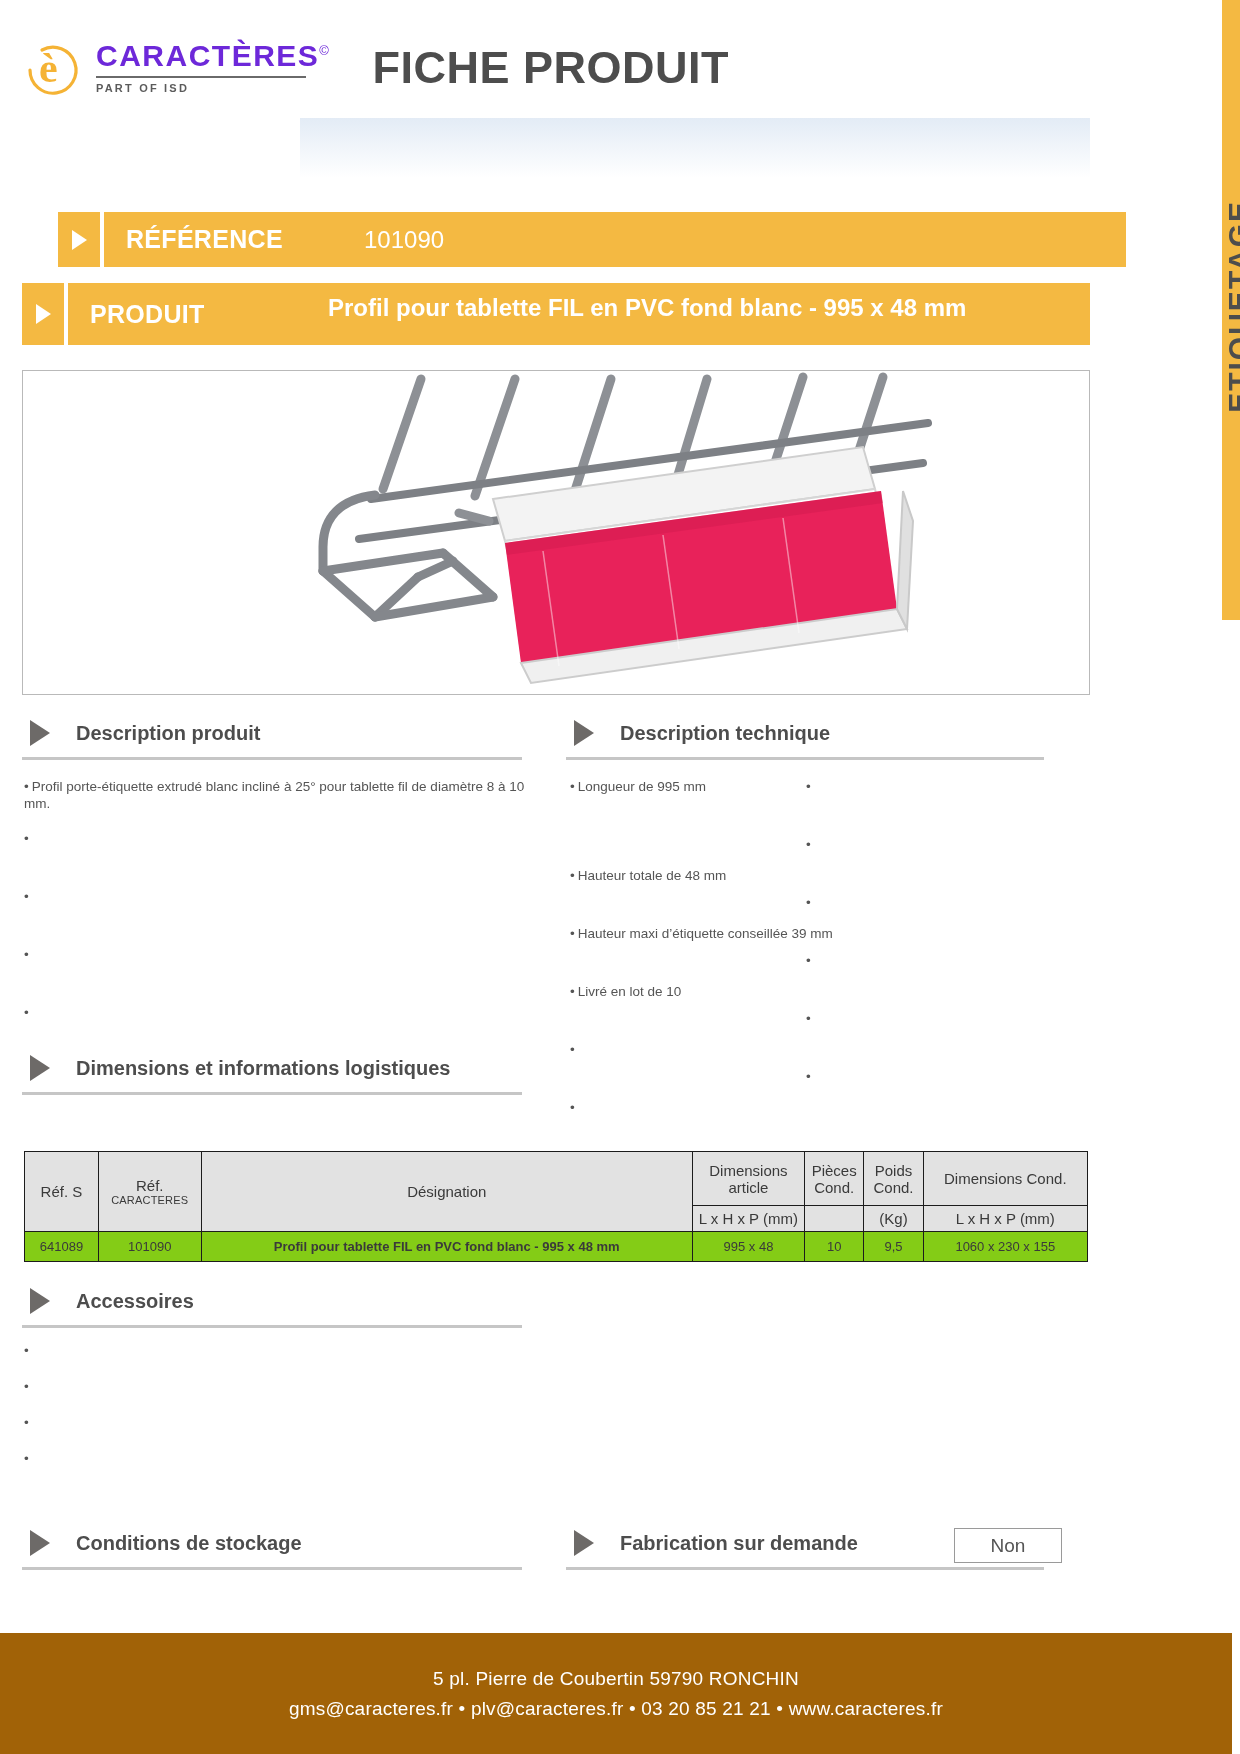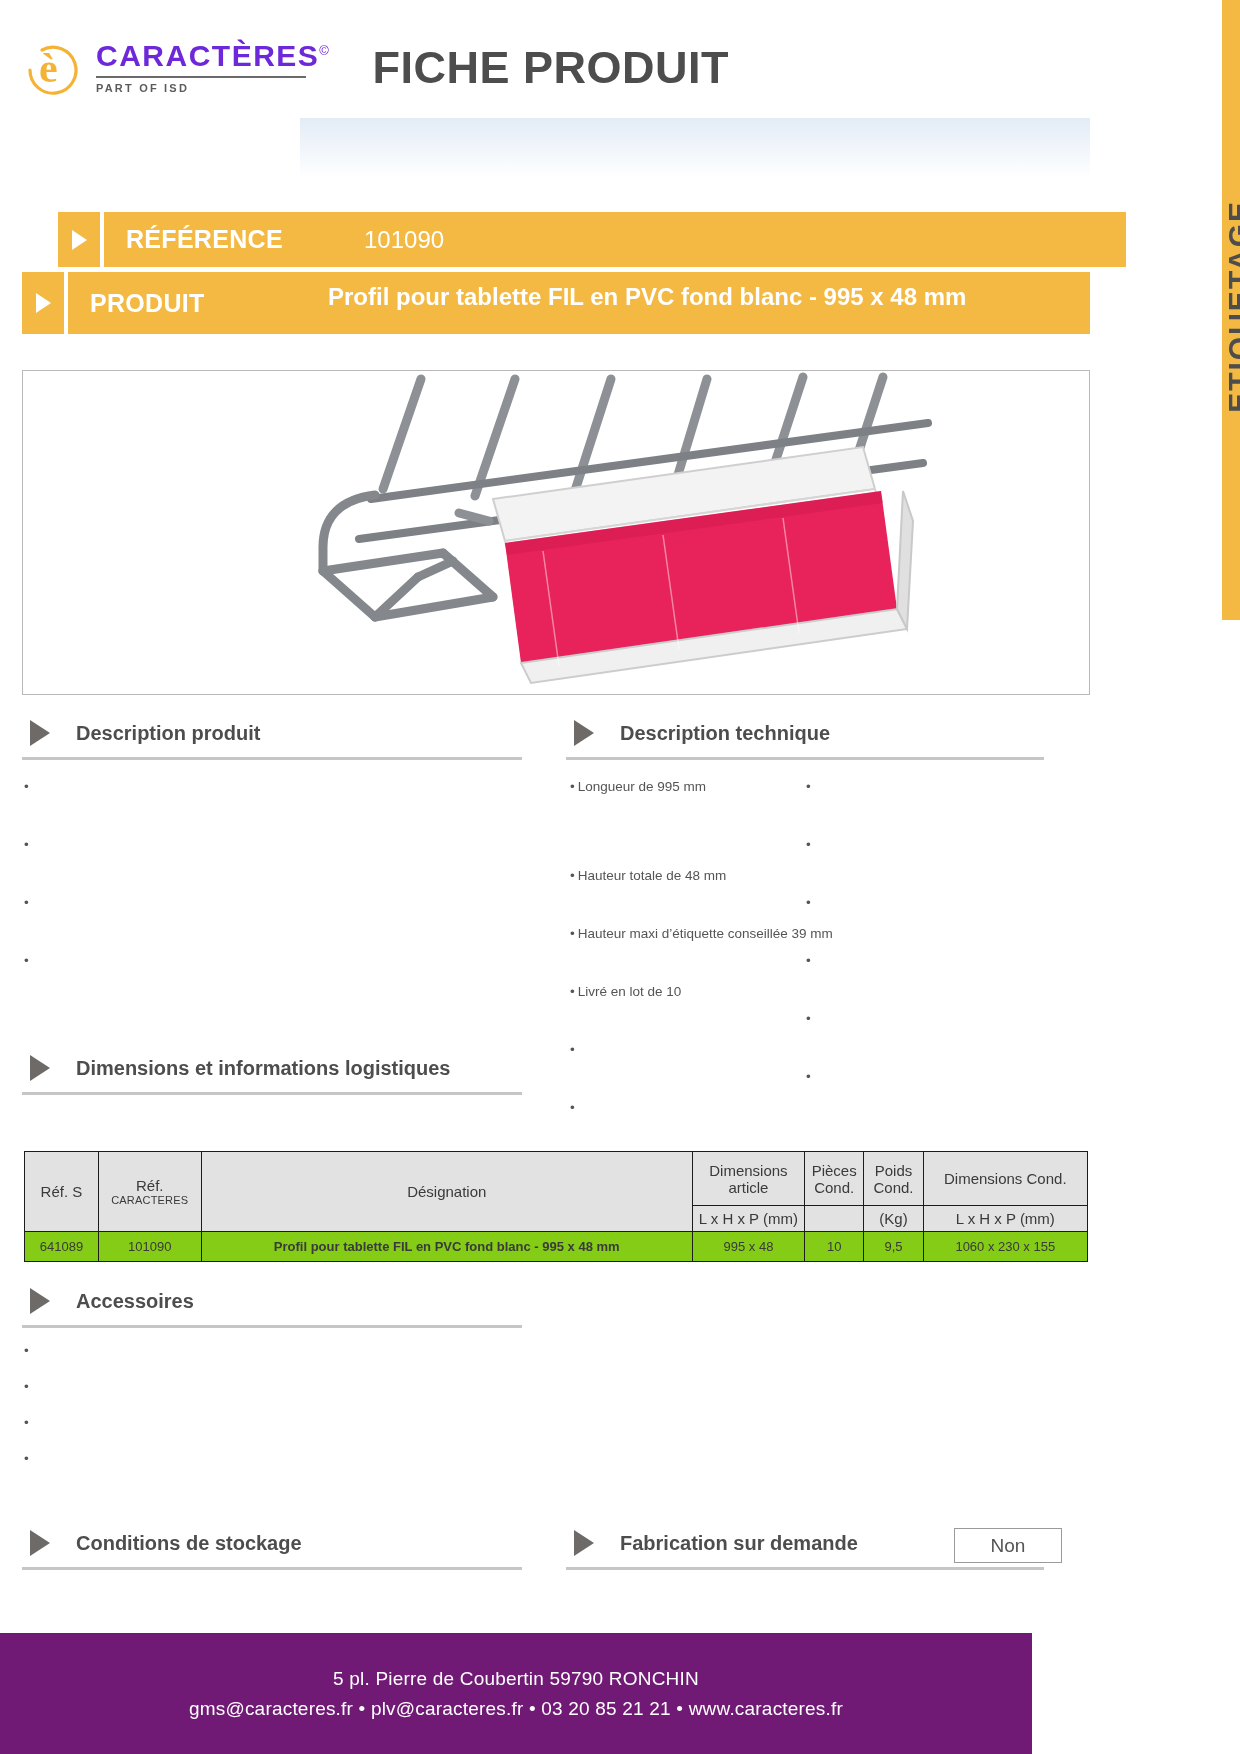--- a/index.html
+++ b/index.html
@@ -78,21 +78,21 @@
   }
 
   
   .banner {
     position: absolute; left: 22px;
     width: 1068px;
     background: #f4b942;
     display: flex; align-items: flex-start;
   }
   .banner-ref { top: 212px; height: 55px; align-items: center; margin-left: 36px;}
-  .banner-prod { top: 272px; min-height: 62px; }
+  .banner-prod { top: 283px; min-height: 62px; }
   .banner-arrow {
     width: 46px; flex: 0 0 46px;
     display: flex; align-items: center; justify-content: center;
     align-self: stretch;
     border-right: 4px solid #ffffff;
   }
   .banner-prod .banner-arrow { align-items: center; }
   .tri-white {
     width: 0; height: 0;
     border-left: 15px solid #ffffff;
@@ -183,22 +183,22 @@
     width: 108px; height: 35px;
     border: 1px solid #9a9a9a;
     background: #ffffff;
     display: flex; align-items: center; justify-content: center;
     font-size: 19px; color: #555;
   }
 
   
   .footer {
     position: absolute; left: 0; bottom: 0;
-    width: 1032px; height: 121px;
-    background: #701a75;
+    width: 1232px; height: 121px;
+    background: #a16207;
     display: flex; flex-direction: column;
     align-items: center; justify-content: center;
     color: #ffffff;
   }
   .footer-line { font-size: 19px; line-height: 1.55; letter-spacing: .2px; }
   .footer-spacer {
     position: absolute; left: 0; bottom: 121px;
     width: 1240px; height: 44px; background: #ffffff;
   }
 </style>
@@ -290,20 +290,21 @@
   </div>
 
   <div class="section-head" style="left:22px; top:720px; width:500px;">
     <div class="section-head-row">
       <div class="tri-gray"></div>
       <div class="section-title">Description produit</div>
     </div>
     <div class="section-rule" style="width:500px;"></div>
   </div>
   <div class="bullet-list" style="left:24px; top:779px; width:506px;">
+    <div class="bullet" style="height:52px;"><span class="dot">•</span><span>Profil porte-étiquette extrudé blanc incliné à 25° pour tablette fil de diamètre 8 à 10 mm.</span></div>
     <div class="bullet" style="height:58px;"><span class="dot">•</span><span></span></div>
     <div class="bullet" style="height:58px;"><span class="dot">•</span><span></span></div>
     <div class="bullet" style="height:58px;"><span class="dot">•</span><span></span></div>
     <div class="bullet" style="height:58px;"><span class="dot">•</span><span></span></div>
   </div>
 
   <div class="section-head" style="left:566px; top:720px; width:478px;">
     <div class="section-head-row">
       <div class="tri-gray"></div>
       <div class="section-title">Description technique</div>

